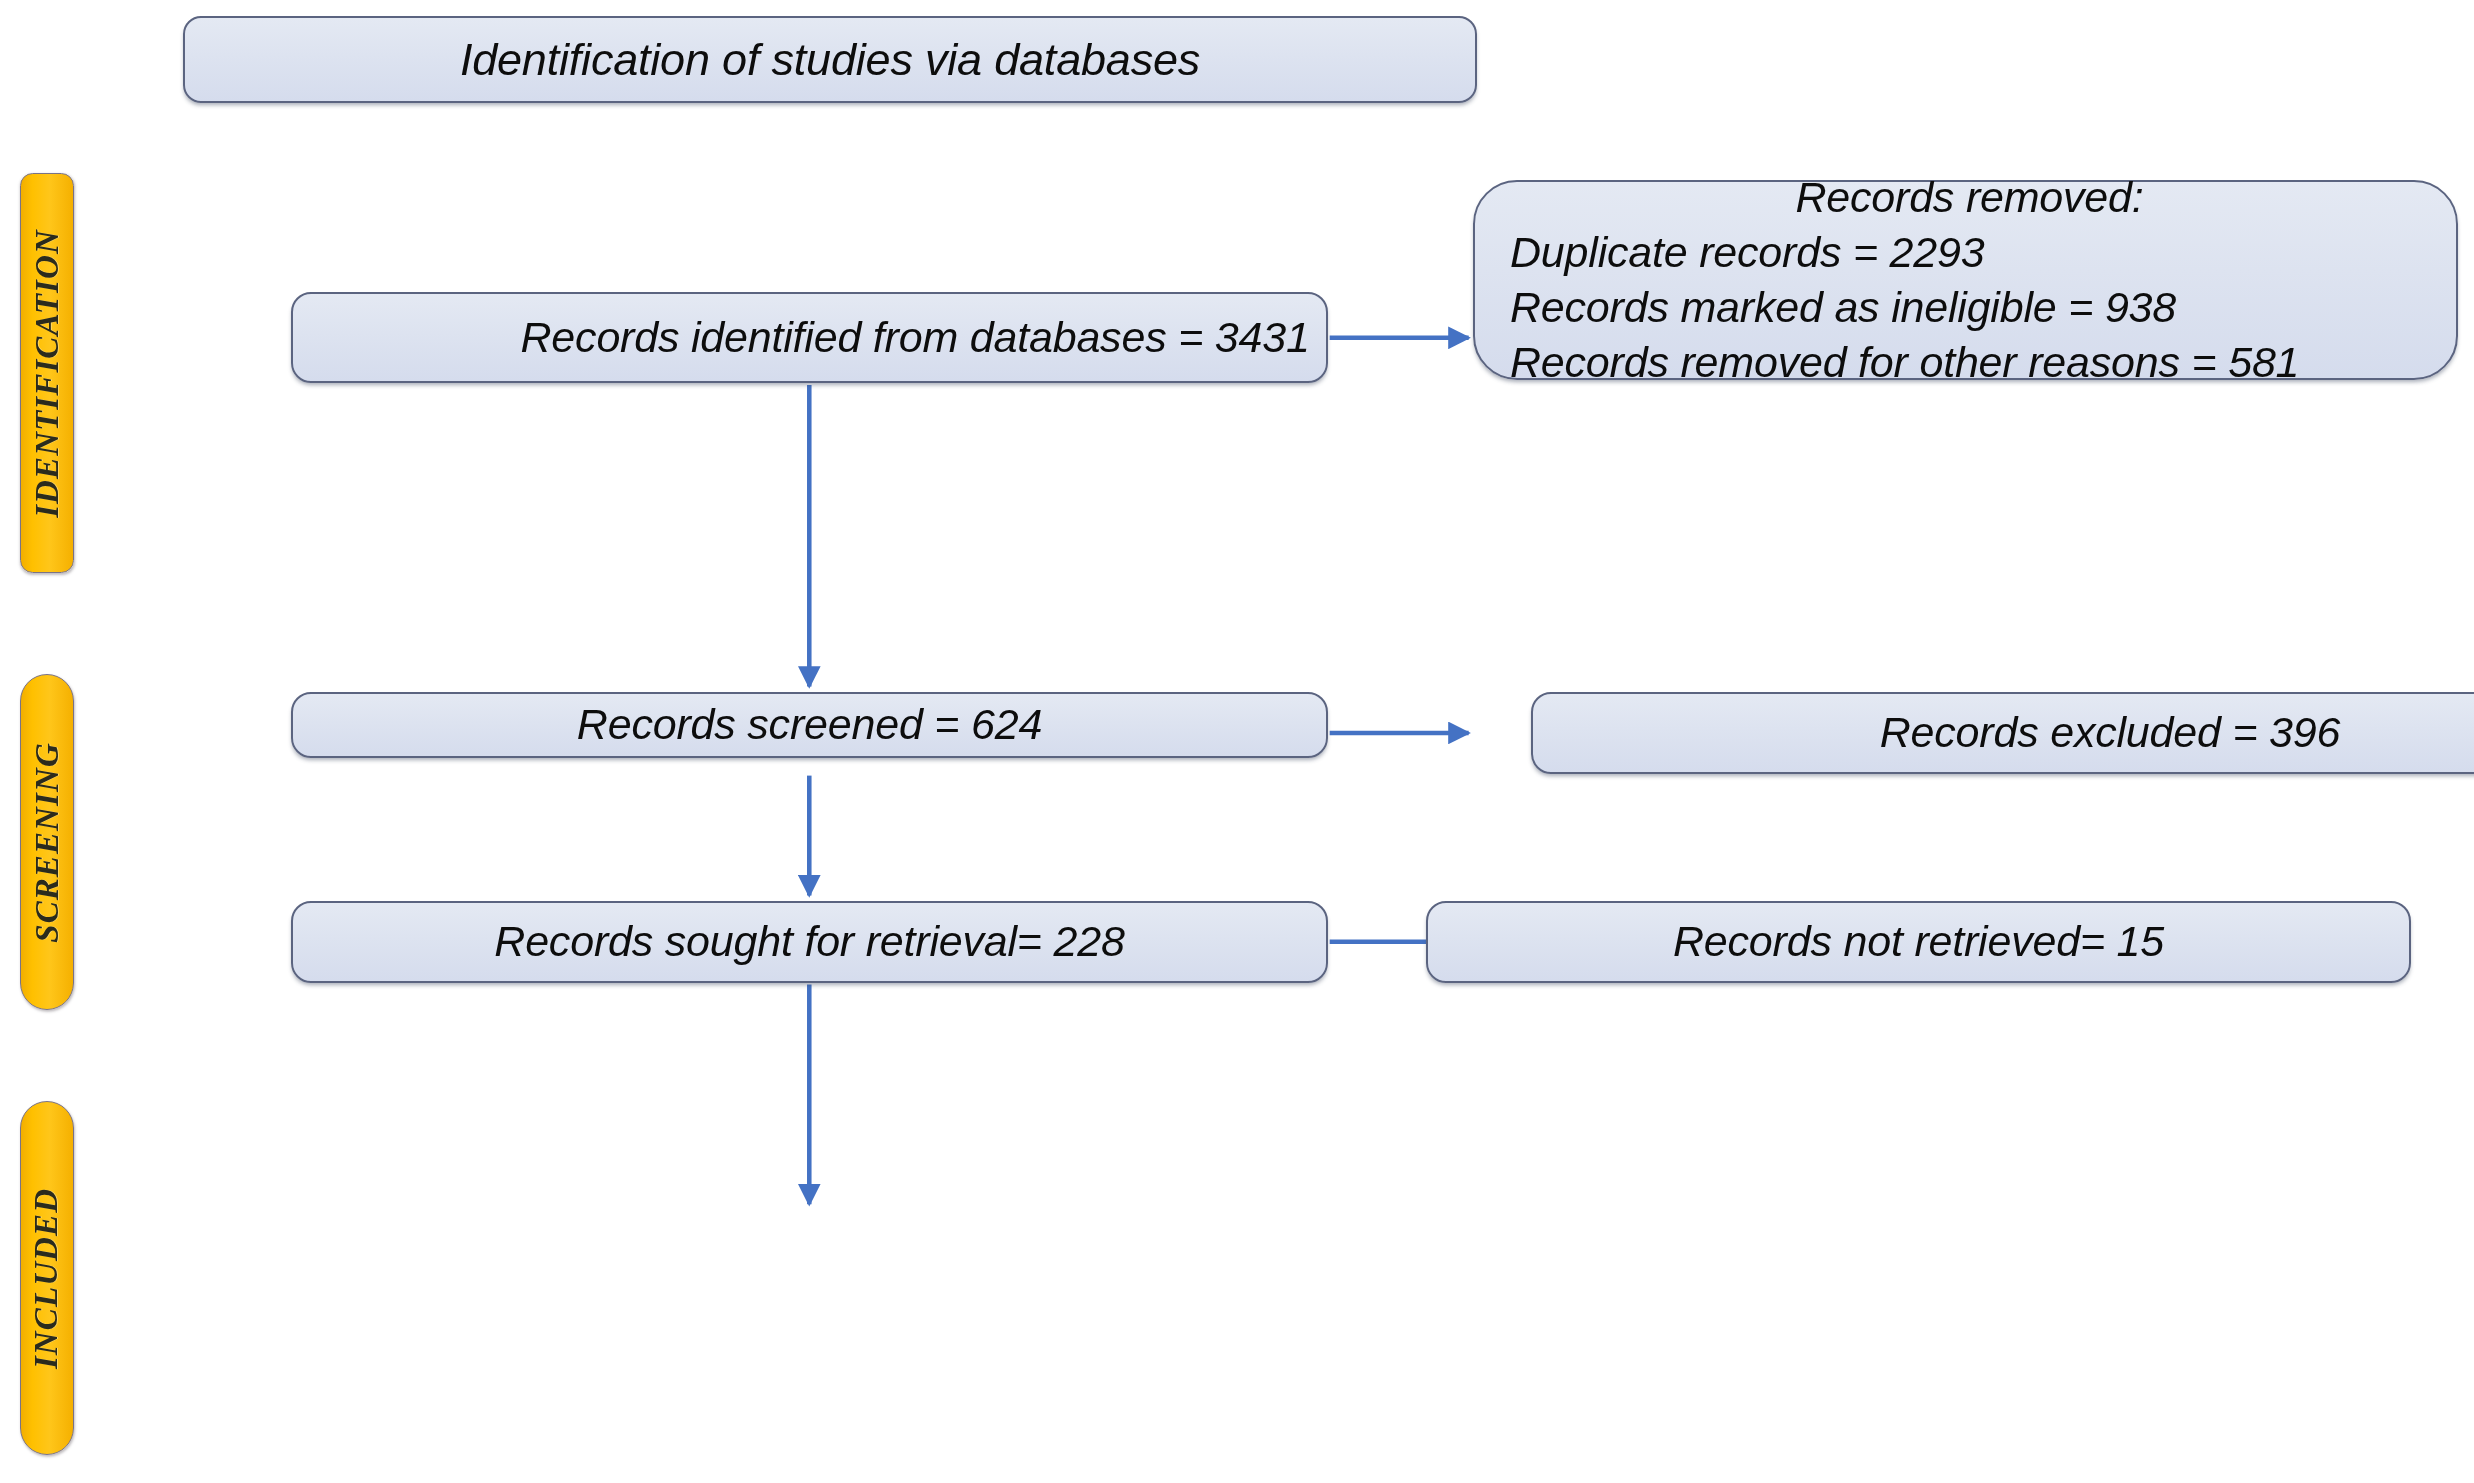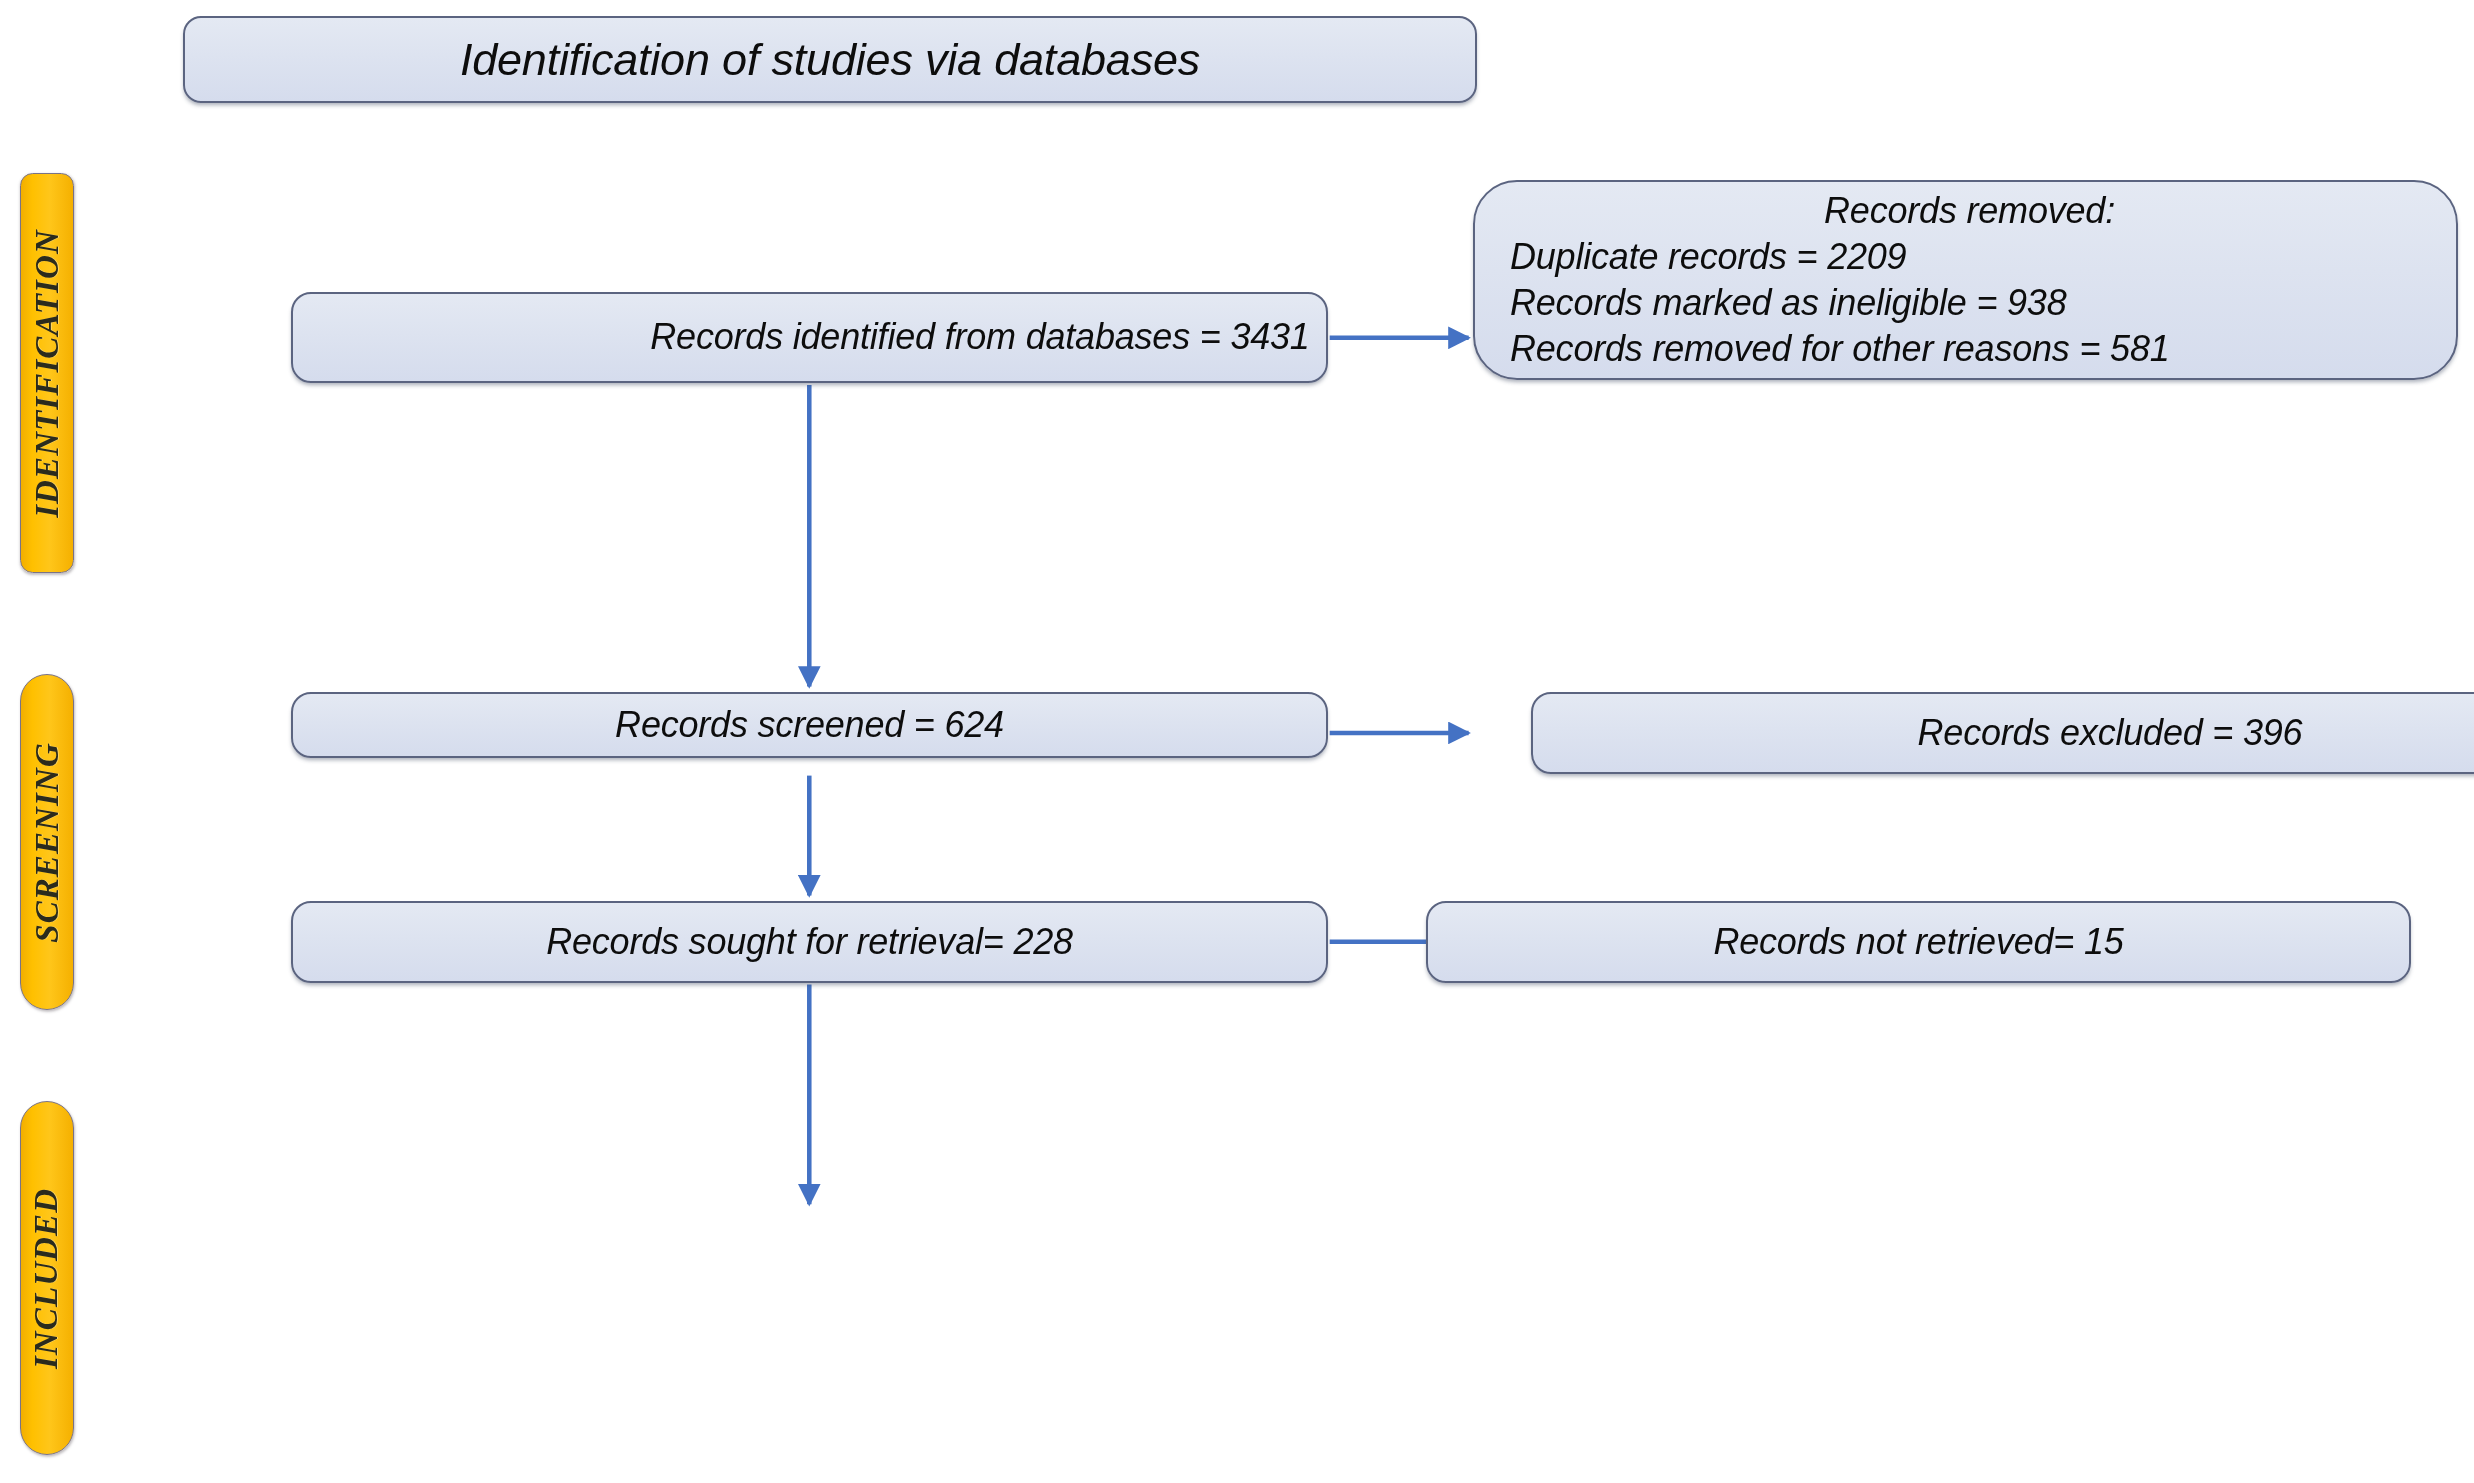--- a/index.html
+++ b/index.html
@@ -29,21 +29,21 @@
     background: linear-gradient(180deg, #e4e9f3 0%, #dde3f0 45%, #d5dced 100%);
     border: 2.7px solid #5b6480;
     border-radius: 23.6px;
     box-shadow: 0 3.6px 4.5px -1.8px rgba(60,70,95,0.45);
     display: flex;
     flex-direction: column;
     align-items: center;
     justify-content: center;
     color: #0d0d0d;
     font-family: "Liberation Sans", sans-serif;
-    font-size: 36px;
+    font-size: 43px;
     line-height: 1.28;
     text-align: center;
     letter-spacing: -0.2px;
     padding: 5.4px 16.3px;
   }
 
   
   #title-box {
     left: 183px;
     top: 16.3px;
@@ -193,21 +193,21 @@
   <div class="stage-pill" id="pill-included">
     <span class="vtext">INCLUDED</span>
   </div>
 
   <div class="pbox" id="box-identified">
     <span>Records identified from databases = 3431</span>
   </div>
 
   <div class="pbox" id="box-removed">
     <div class="ctr">Records removed:</div>
-    <div class="lft">Duplicate records = 2209</div>
+    <div class="lft">Duplicate records = 2293</div>
     <div class="lft">Records marked as ineligible = 938</div>
     <div class="lft">Records removed for other reasons = 581</div>
   </div>
 
   <div class="pbox" id="box-screened">
     <span>Records screened = 624</span>
   </div>
 
   <div class="pbox" id="box-excluded">
     <span>Records excluded = 396</span>

